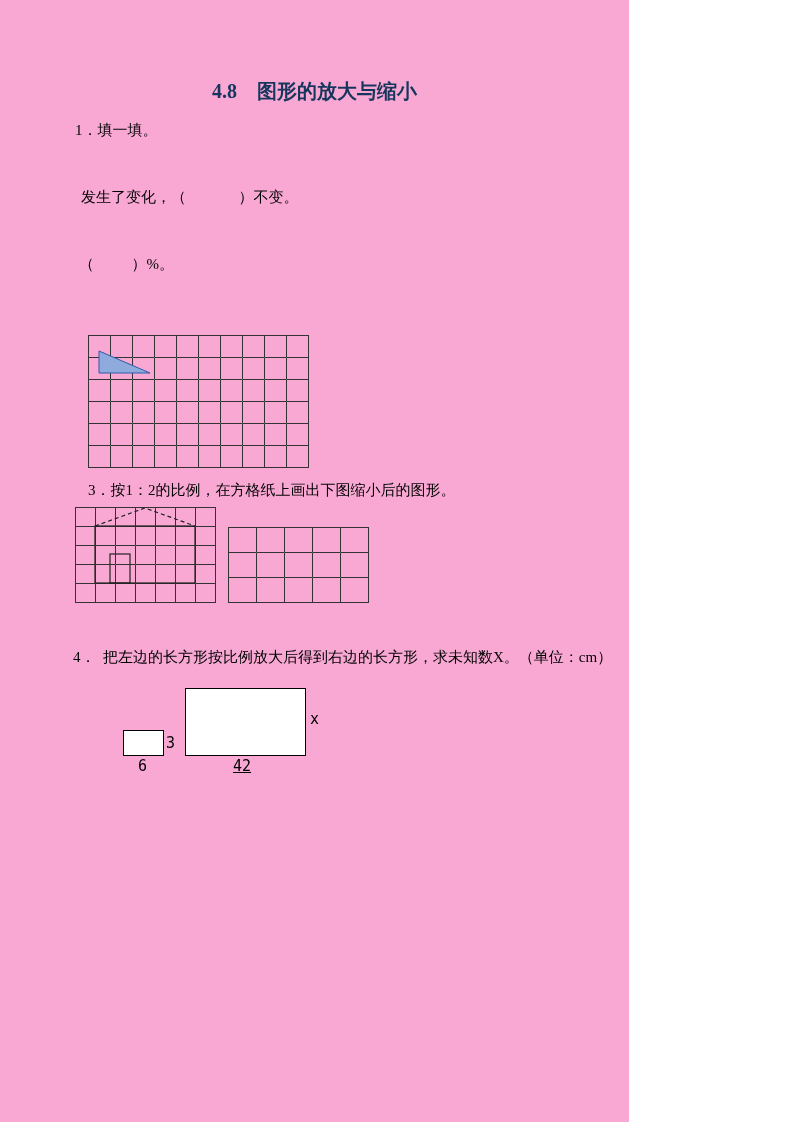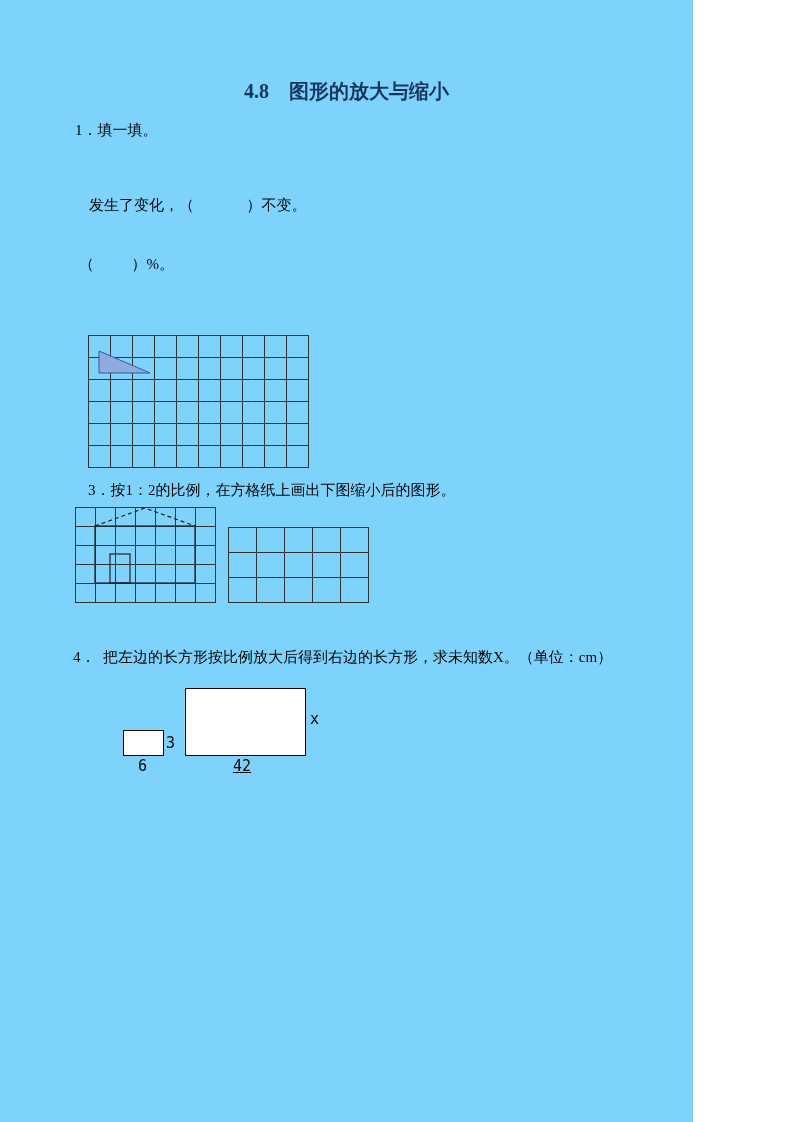--- a/index.html
+++ b/index.html
@@ -1,18 +1,18 @@
 <!DOCTYPE html>
 <html style="--title_color: #17365d; --triangle_fill: #8faadc; --triangle_stroke: #2e5aa8; --grid_line: #333333;"><head>
 <meta charset="utf-8">
 <style>
   * { margin:0; padding:0; box-sizing:border-box; }
   html,body { background:#ffffff; }
   .page {
-    position:relative; width:693px; height:1122px; background:#7dd3fc;
+    position:relative; width:629px; height:1122px; background:#f9a8d4;
     font-family:"Liberation Serif","DejaVu Serif",serif; color:#000;
     overflow:hidden;
   }
   .title {
     position:absolute; top:78px; left:0; width:100%;
     text-align:center; font-size:20px; font-weight:bold;
     color:var(--title_color,#17365d);
     white-space:pre;
   }
   .line {
@@ -31,21 +31,21 @@
   }
 </style>
 </head>
 <body>
 
 <div class="page">
 
   <div class="title">4.8　图形的放大与缩小</div>
 
   <div class="line" style="left:75px; top:120px;">1．填一填。</div>
-  <div class="line" style="left:89px; top:187px;margin-top:8px;">发生了变化，（              ）不变。</div>
+  <div class="line" style="left:81px; top:187px;">发生了变化，（              ）不变。</div>
   <div class="line" style="left:79px; top:254px;">（          ）%。</div>
 
   <svg class="grid" style="left:88px; top:335px;" width="222" height="134" viewBox="0 0 222 134">
     <defs>
       <pattern id="g22" width="22" height="22" patternUnits="userSpaceOnUse">
         <path d="M22 0.5 H0.5 V22" fill="none" class="gridline"></path>
       </pattern>
     </defs>
     <rect x="0.5" y="0.5" width="220" height="132" fill="url(#g22)" class="gridline" style="fill:url(#g22);stroke:var(--grid_line,#333);"></rect>
     <polygon class="tri" points="11,16 11,38 62,38"></polygon>

